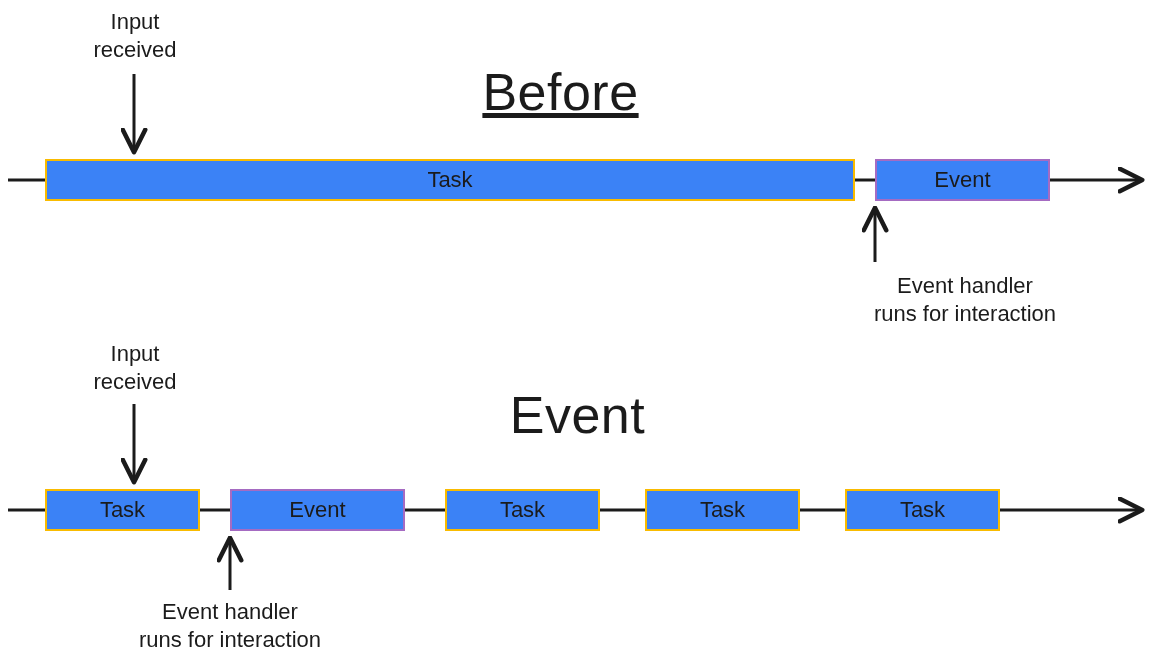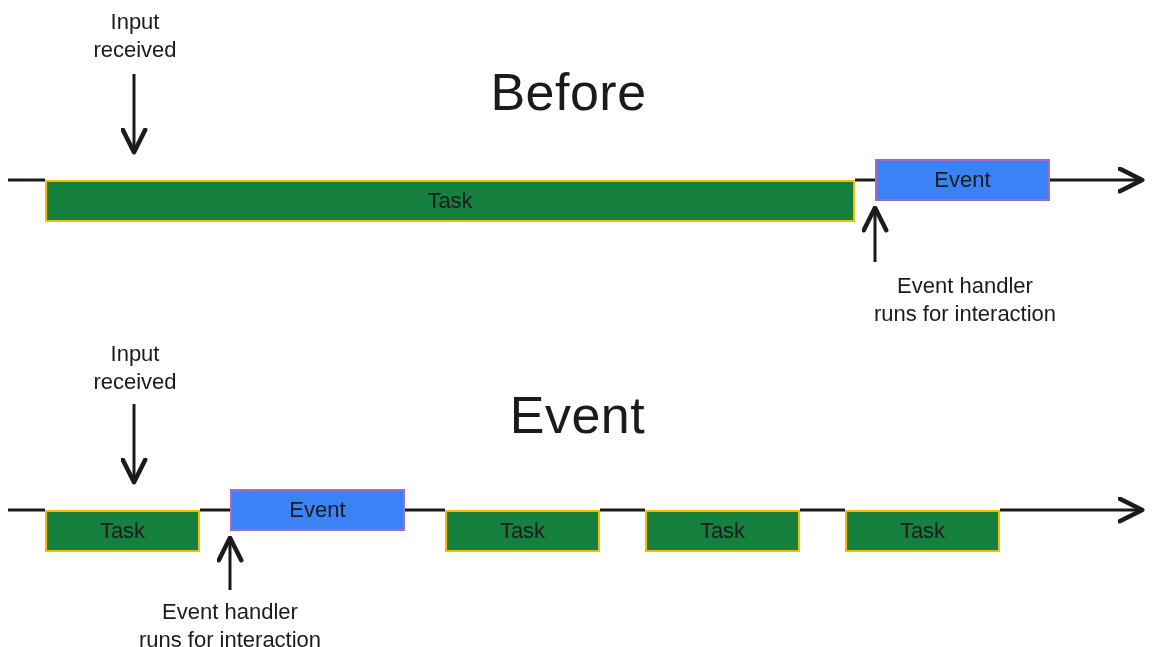--- a/index.html
+++ b/index.html
@@ -34,45 +34,44 @@
     height: 42px;
     box-sizing: border-box;
     border: 2px solid;
     display: flex;
     align-items: center;
     justify-content: center;
     font-size: 22px;
     font-weight: 400;
   }
   .task {
-    background: #15803d;
+    background: #3b82f6;
     border-color: #f9bb00;
     color: #1b1b1b;
-    margin-top: 21px;
   }
   .event {
     background: #3b82f6;
     border-color: #a56bc2;
     color: #1b1b1b;
   }
   svg.overlay {
     position: absolute;
     left: 0;
     top: 0;
     width: 1155px;
     height: 647px;
     pointer-events: none;
   }
 </style>
 </head>
 <body>
 
 <div class="stage">
 
-  <div class="title" style="left:12px; width:1113px; top:62px;">Before</div>
+  <div class="title" style="left:4px; width:1113px; top:62px;text-decoration:underline;">Before</div>
 
   <div class="title" style="left:0; width:1155px; top:385px;">Event</div>
 
   <div class="annotation" style="left:70px; top:8px; width:130px;">Input
 received</div>
 
   <div class="annotation" style="left:780px; top:272px; width:370px;">Event handler
 runs for interaction</div>
 
   <div class="annotation" style="left:70px; top:340px; width:130px;">Input

